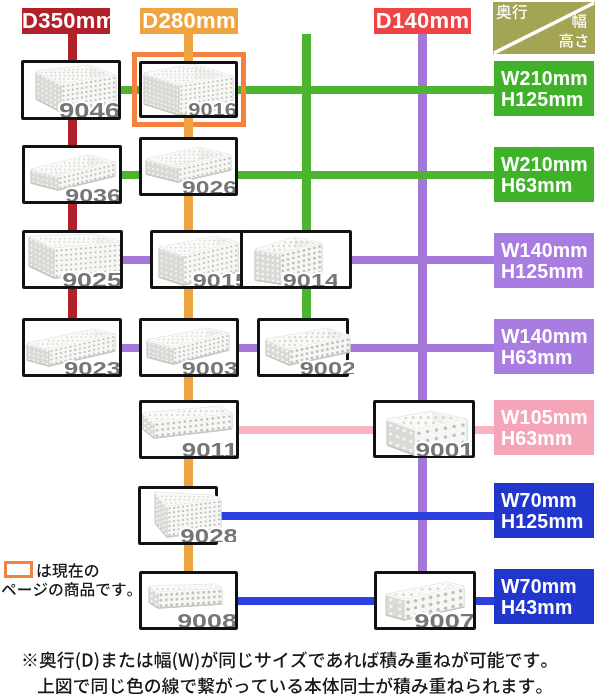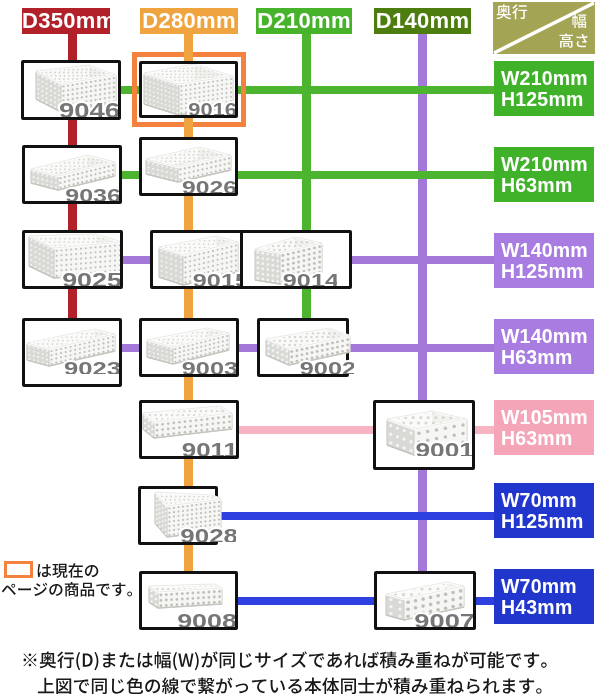--- a/index.html
+++ b/index.html
@@ -8,22 +8,21 @@
     <div class="hln" style="left:60px;top:170.5px;width:435px;height:8px;background:#4cb42e"></div>
     <div class="hln" style="left:60px;top:255.5px;width:435px;height:8px;background:#a478d8"></div>
     <div class="hln" style="left:60px;top:343.5px;width:435px;height:8px;background:#a478d8"></div>
     <div class="hln" style="left:175px;top:425.5px;width:320px;height:8px;background:#f8b3c2"></div>
     <div class="hln" style="left:175px;top:511.5px;width:320px;height:8px;background:#2e40e0"></div>
     <div class="hln" style="left:175px;top:596.5px;width:320px;height:8px;background:#2e40e0"></div>
     <div style="position:absolute;left:131.5px;top:52px;width:114px;height:75px;border:5px solid #f5813f;"></div>
     <div class="vln" style="left:184px;top:34px;width:9px;height:568px;background:#efa440"></div>
     <div class="hdr" style="left:22px;width:88px;background:#b2212a">D350mm</div>
     <div class="hdr" style="left:140px;width:98px;background:#efa440">D280mm</div>
-    <div class="hdr" style="left:256px;width:96px;background:#47b32b">D210mm</div>
-    <div class="hdr" style="left:374px;width:97px;background:#4d7c0f">D140mm</div>
+    <div class="hdr" style="left:374px;width:97px;background:#ef4444">D140mm</div>
     <svg style="position:absolute;left:493px;top:2px" width="102" height="52" viewBox="0 0 102 52">
 <rect x="0" y="0" width="102" height="52" fill="#a4a455"></rect>
 <line x1="1" y1="51" x2="101" y2="1" stroke="#fff" stroke-width="3.5"></line>
 <g transform="translate(2.8,15.8)">
         <path d="M10.1 -10.5C9.9 -10.0 9.4 -9.2 9.1 -8.8L9.9 -8.4C10.2 -8.8 10.7 -9.4 11.1 -10.0ZM7.4 -13.5C7.2 -13.1 7.1 -12.6 6.9 -12.1H2.4V-3.9H0.9V-2.6H6.4C5.7 -1.2 4.1 -0.4 0.5 0.1C0.8 0.4 1.1 1.0 1.2 1.3C5.4 0.7 7.2 -0.5 8.0 -2.4C9.2 -0.1 11.2 1.0 14.6 1.4C14.8 0.9 15.2 0.3 15.5 -0.0C12.5 -0.3 10.6 -1.0 9.5 -2.6H15.1V-3.9H13.6V-12.1H8.5L9.0 -13.3ZM7.0 -4.9C7.0 -4.5 6.9 -4.2 6.9 -3.9H3.8V-10.9H12.1V-3.9H8.5L8.6 -4.9ZM4.8 -10.0C5.2 -9.5 5.6 -8.8 5.8 -8.4H4.5V-7.4H6.5C5.8 -6.7 4.9 -6.0 4.1 -5.6C4.4 -5.4 4.7 -5.0 4.9 -4.8C5.7 -5.2 6.7 -6.0 7.4 -6.9V-5.1H8.5V-6.7C9.4 -6.1 10.2 -5.5 10.7 -5.0L11.4 -5.7C10.9 -6.2 10.0 -6.9 9.1 -7.4H11.4V-8.4H8.5V-10.5H7.4V-8.4H5.9L6.7 -8.8C6.6 -9.3 6.1 -10.0 5.7 -10.4Z M23.0 -12.6V-11.1H30.9V-12.6ZM20.2 -13.5C19.4 -12.4 17.8 -10.9 16.5 -10.0C16.8 -9.8 17.2 -9.2 17.4 -8.8C18.8 -9.9 20.5 -11.5 21.6 -12.9ZM22.4 -8.1V-6.7H27.5V-0.5C27.5 -0.3 27.3 -0.2 27.0 -0.2C26.8 -0.2 25.7 -0.2 24.6 -0.2C24.9 0.2 25.1 0.9 25.1 1.3C26.6 1.3 27.6 1.3 28.2 1.1C28.8 0.8 29.0 0.4 29.0 -0.5V-6.7H31.3V-8.1ZM20.8 -10.1C19.7 -8.2 18.0 -6.4 16.3 -5.2C16.6 -4.9 17.2 -4.2 17.4 -3.9C17.9 -4.3 18.4 -4.8 19.0 -5.4V1.4H20.5V-7.1C21.2 -7.9 21.7 -8.7 22.2 -9.5Z" fill="#fff"></path>
       </g>
 <g transform="translate(78.5,24.8)">
         <path d="M6.7 -12.3V-11.1H14.8V-12.3ZM8.7 -9.1H12.7V-7.5H8.7ZM7.5 -10.2V-6.4H14.0V-10.2ZM0.9 -10.2V-1.9H2.0V-8.9H2.9V1.3H4.2V-8.9H5.2V-3.5C5.2 -3.3 5.1 -3.3 5.1 -3.3C4.9 -3.3 4.7 -3.3 4.3 -3.3C4.5 -3.0 4.7 -2.4 4.7 -2.1C5.2 -2.1 5.6 -2.1 5.9 -2.3C6.2 -2.5 6.2 -2.9 6.2 -3.4V-10.2H4.2V-13.1H2.9V-10.2ZM8.1 -1.7H10.0V-0.4H8.1ZM13.3 -1.7V-0.4H11.2V-1.7ZM8.1 -2.9V-4.2H10.0V-2.9ZM13.3 -2.9H11.2V-4.2H13.3ZM6.8 -5.4V1.3H8.1V0.8H13.3V1.3H14.6V-5.4Z" fill="#fff"></path>
       </g>
 <g transform="translate(65.5,44.5)">
@@ -1587,21 +1586,21 @@
           <circle cx="69.8" cy="17.1" r="1.23"></circle>
           <circle cx="75.2" cy="17.1" r="1.23"></circle>
         </g>
         <polygon points="12.0,16.0 52.0,4.0 79.0,10.0 37.0,20.0" fill="none" stroke="#ffffff" stroke-width="2.4" stroke-linejoin="round"></polygon>
         <polygon points="12.0,16.0 52.0,4.0 79.0,10.0 37.0,20.0" fill="none" stroke="#dadad6" stroke-width="0.6" stroke-linejoin="round"></polygon>
         <g transform="translate(96,53.5) scale(1.33,1)">
           <text x="0" y="0" text-anchor="end" font-family="Liberation Sans, sans-serif" font-weight="bold" font-size="19" fill="#767676" stroke="#ffffff" stroke-width="3.8" stroke-linejoin="round" paint-order="stroke">9014</text>
         </g>
       </svg>
     </div>
-    <div class="bx" style="left:22px;top:318px;width:100px;height:69px">
+    <div class="bx" style="left:22px;top:318px;width:100px;height:59px">
       <svg width="94" height="53" viewBox="0 0 94 53" style="position:absolute;left:0;top:0">
         <polygon points="2.0,22.0 69.0,8.0 90.0,13.0 90.0,30.0 24.0,45.0 2.0,39.0" fill="#f3f3f1" stroke="#d5d5d1" stroke-width="1"></polygon>
         <clipPath id="c9023">
           <polygon points="2.0,22.0 69.0,8.0 90.0,13.0 24.0,28.0"></polygon>
         </clipPath>
         <g clip-path="url(#c9023)">
           <polygon points="2.0,22.0 69.0,8.0 90.0,13.0 24.0,28.0" fill="#efefec"></polygon>
           <polygon points="2.0,22.0 69.0,8.0 69.0,21.3 2.0,35.3" fill="#fafaf8"></polygon>
           <polygon points="69.0,8.0 90.0,13.0 90.0,22.4 69.0,17.4" fill="#f1f1ee"></polygon>
         </g>
@@ -2301,21 +2300,21 @@
           <circle cx="80.8" cy="16.1" r="1.14"></circle>
           <circle cx="86.2" cy="16.1" r="1.14"></circle>
         </g>
         <polygon points="1.0,10.0 78.0,3.0 90.0,10.0 12.0,19.0" fill="none" stroke="#ffffff" stroke-width="2.4" stroke-linejoin="round"></polygon>
         <polygon points="1.0,10.0 78.0,3.0 90.0,10.0 12.0,19.0" fill="none" stroke="#dadad6" stroke-width="0.6" stroke-linejoin="round"></polygon>
         <g transform="translate(96,53.5) scale(1.33,1)">
           <text x="0" y="0" text-anchor="end" font-family="Liberation Sans, sans-serif" font-weight="bold" font-size="19.5" fill="#767676" stroke="#ffffff" stroke-width="3.8" stroke-linejoin="round" paint-order="stroke">9011</text>
         </g>
       </svg>
     </div>
-    <div class="bx" style="left:373px;top:400px;width:102px;height:70px">
+    <div class="bx" style="left:373px;top:400px;width:102px;height:58px">
       <svg width="96" height="53" viewBox="0 0 96 53" style="position:absolute;left:0;top:0">
         <polygon points="11.0,16.0 56.0,8.0 91.0,16.0 91.0,42.0 38.0,52.0 11.0,42.0" fill="#f3f3f1" stroke="#d5d5d1" stroke-width="1"></polygon>
         <clipPath id="c9001">
           <polygon points="11.0,16.0 56.0,8.0 91.0,16.0 38.0,26.0"></polygon>
         </clipPath>
         <g clip-path="url(#c9001)">
           <polygon points="11.0,16.0 56.0,8.0 91.0,16.0 38.0,26.0" fill="#efefec"></polygon>
           <polygon points="11.0,16.0 56.0,8.0 56.0,28.3 11.0,36.3" fill="#fafaf8"></polygon>
           <polygon points="56.0,8.0 91.0,16.0 91.0,30.3 56.0,22.3" fill="#f1f1ee"></polygon>
         </g>

